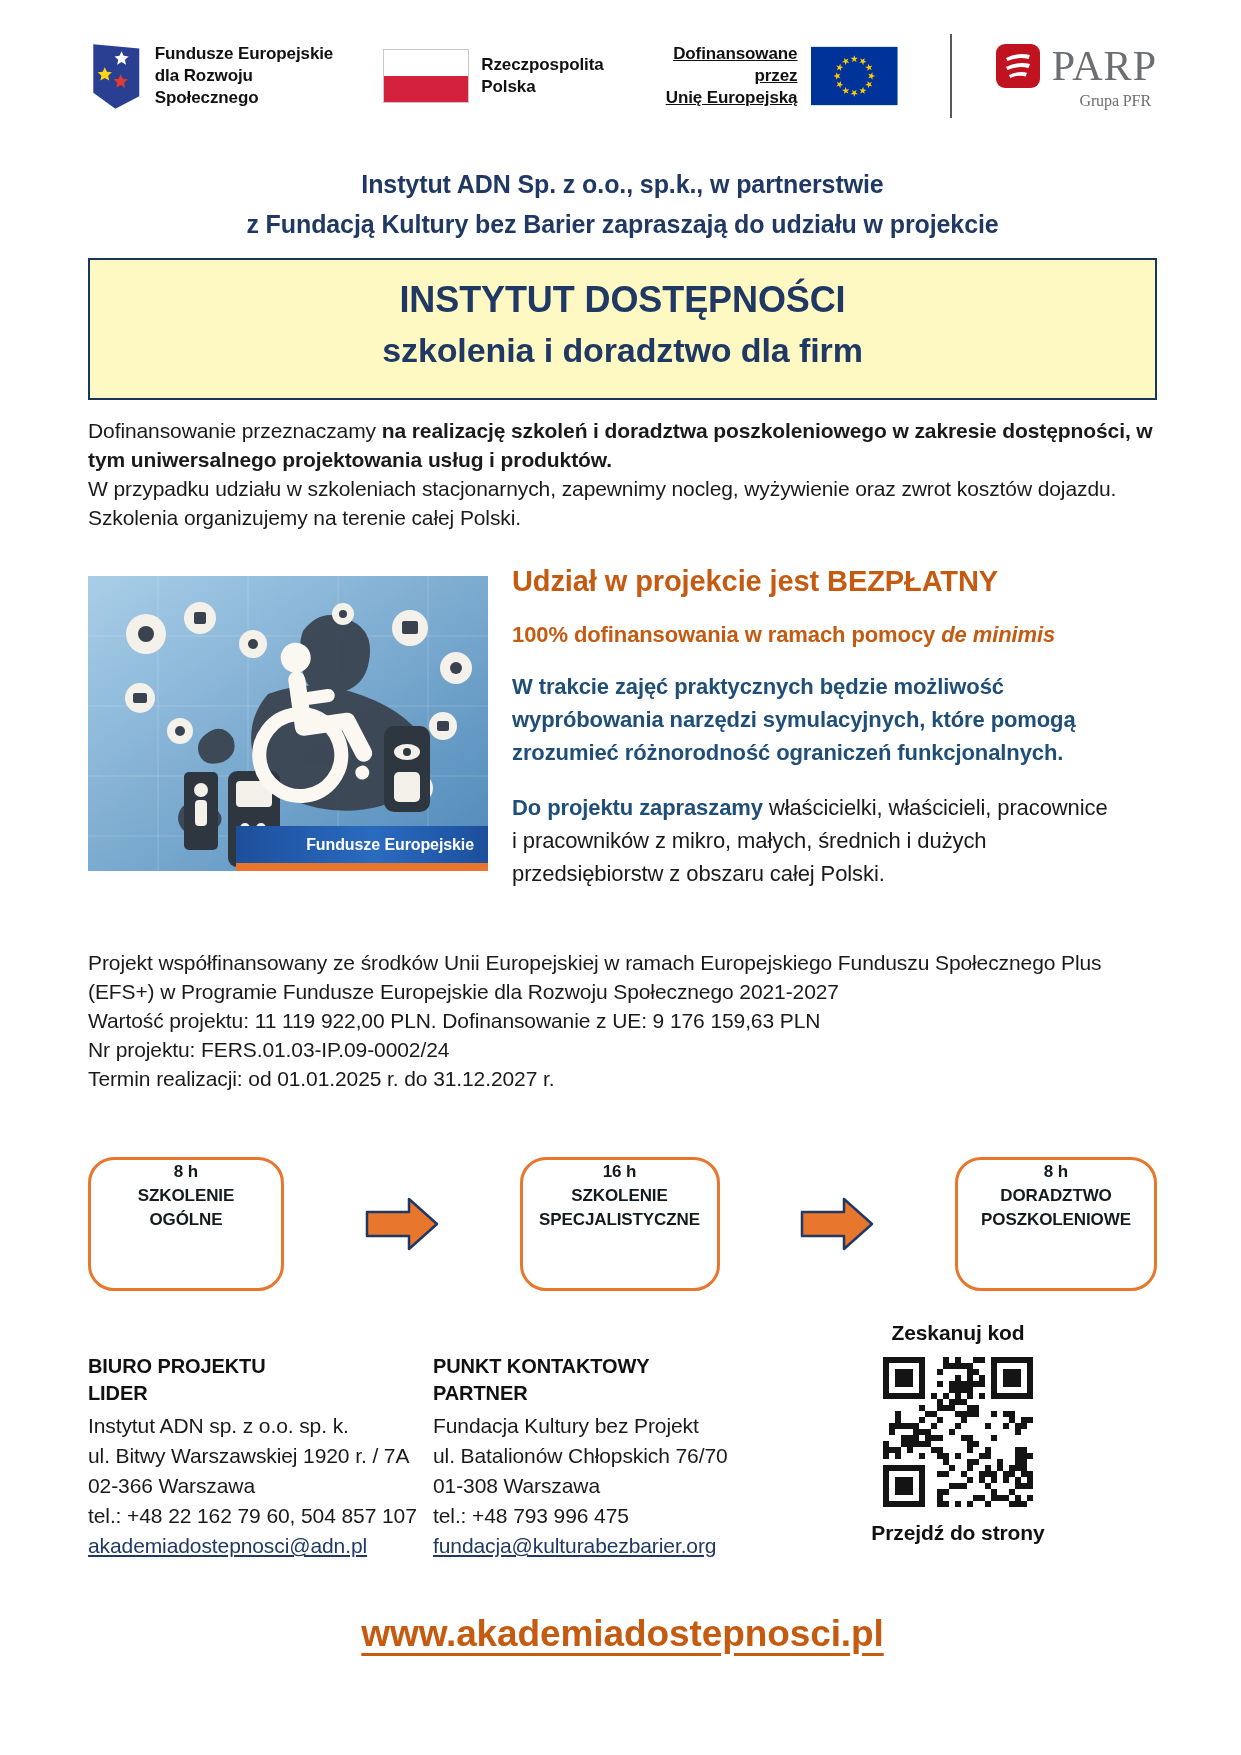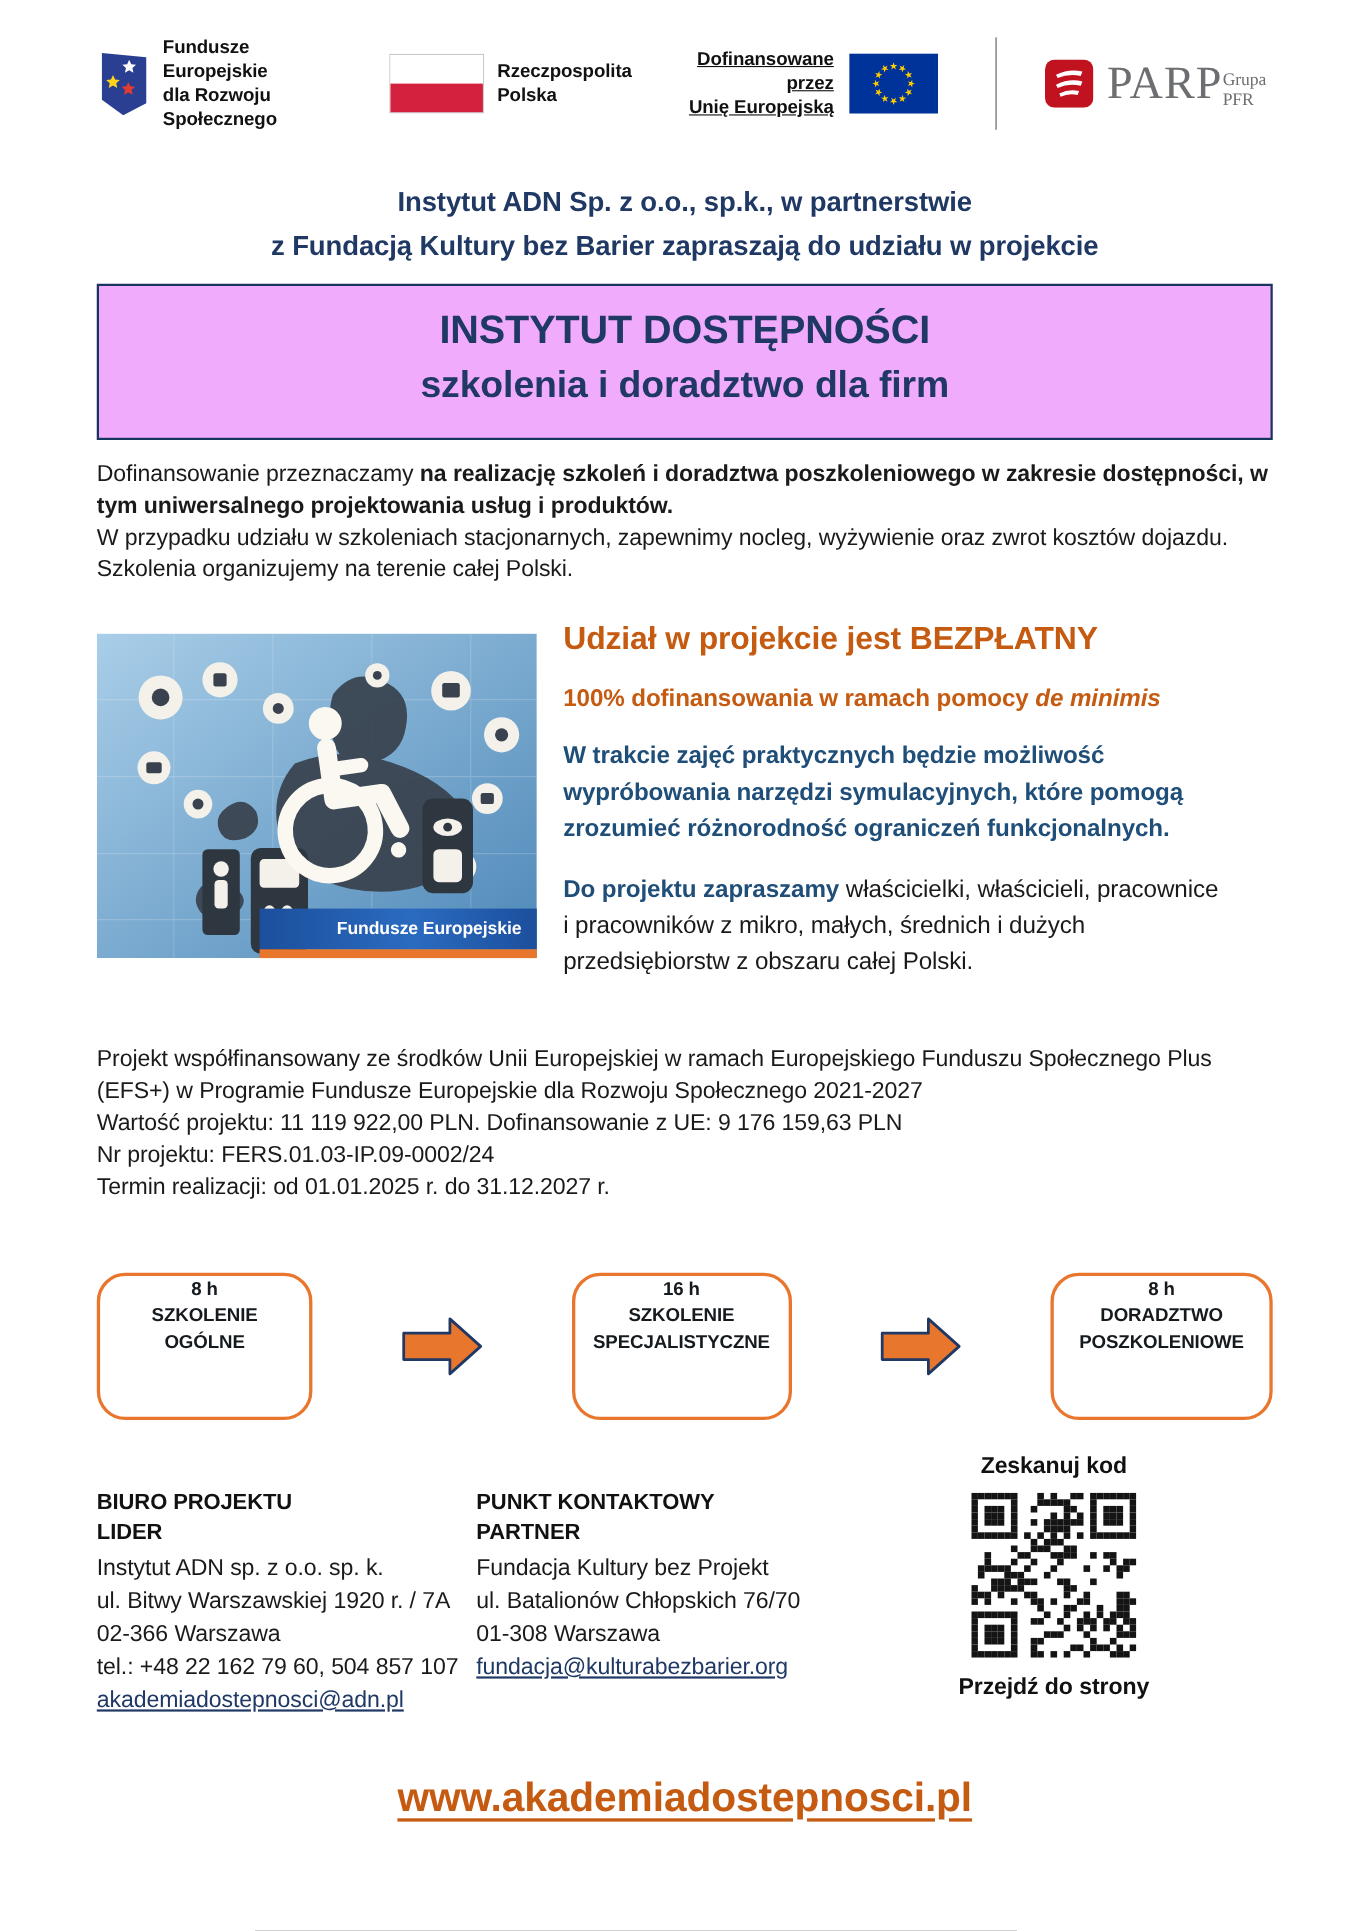--- a/index.html
+++ b/index.html
@@ -14,29 +14,29 @@
   .logo{ display:flex; align-items:center; }
   .fe-text{ font-weight:bold; font-size:17px; line-height:22px; margin-left:12px; color:#111; }
   .pl{ margin-left:46px; }
   .pl-flag{ width:86px; height:54px; border:1px solid #c9c9c9; }
   .pl-flag .w{ height:50%; background:#fff; }
   .pl-flag .r{ height:50%; background:#D4213D; }
   .pl-text{ font-weight:bold; font-size:17px; line-height:22px; margin-left:12px; color:#111; }
   .eu{ margin-left:42px; }
   .eu-text{ font-weight:bold; font-size:17px; line-height:22px; text-align:right; margin-right:14px; color:#111;text-decoration:underline; }
   .vdivider{ width:2px; height:84px; background:#55585c; margin:0 44px 0 52px; }
-  .parp{ display:flex; flex-direction:row; align-items:flex-end; }
+  .parp{ display:flex; flex-direction:column; align-items:flex-end; }
   .parp-row{ display:flex; align-items:center; gap:12px; }
   .parp-name{ font-family:"Liberation Serif", serif; font-size:42px; color:#6d6e71; letter-spacing:1px; }
   .parp-sub{ font-family:"Liberation Serif", serif; font-size:16px; color:#6d6e71; margin-top:2px; align-self:flex-end; margin-right:6px;}
   
   .intro{ margin-top:40px; text-align:center; font-weight:bold; font-size:25px; line-height:40px; color:#1F3864; }
   
   .title-box{
-    margin-top:14px; background:#f0abfc; border:2px solid #17365D;
+    margin-top:14px; background:#fef9c3; border:2px solid #17365D;
     text-align:center; padding:14px 10px 24px 10px; color:#1F3864;
   }
   .tb1{ font-weight:bold; font-size:36px; line-height:52px; }
   .tb2{ font-weight:bold; font-size:34px; line-height:48px; }
   
   .lead{ margin-top:16px; font-size:21px; line-height:29px; color:#1a1a1a; }
   .lead .b{ font-weight:bold; }
   
   .cols{ margin-top:18px; display:flex; }
   .illustration{ width:400px; min-width:400px; height:295px; margin-top:26px; position:relative; }
@@ -308,20 +308,21 @@
       </div>
     </div>
 
     <div class="contact">
       <div class="contact-title">PUNKT KONTAKTOWY</div>
       <div class="contact-title">PARTNER</div>
       <div class="contact-lines">
         <div class="contact-line">Fundacja Kultury bez Projekt</div>
         <div class="contact-line">ul. Batalionów Chłopskich 76/70</div>
         <div class="contact-line">01-308 Warszawa</div>
+        <div class="contact-line">tel.: +48 793 996 475</div>
         <a href="#">fundacja@kulturabezbarier.org</a>
       </div>
     </div>
 
     <div class="qrcol">
       <div class="qrlabel">Zeskanuj kod</div>
       <svg id="qr" class="qrbox" width="150" height="150" viewBox="0 0 150 150">
           <rect x="0" y="0" width="6" height="6" fill="#141414"></rect>
           <rect x="6" y="0" width="6" height="6" fill="#141414"></rect>
           <rect x="12" y="0" width="6" height="6" fill="#141414"></rect>

